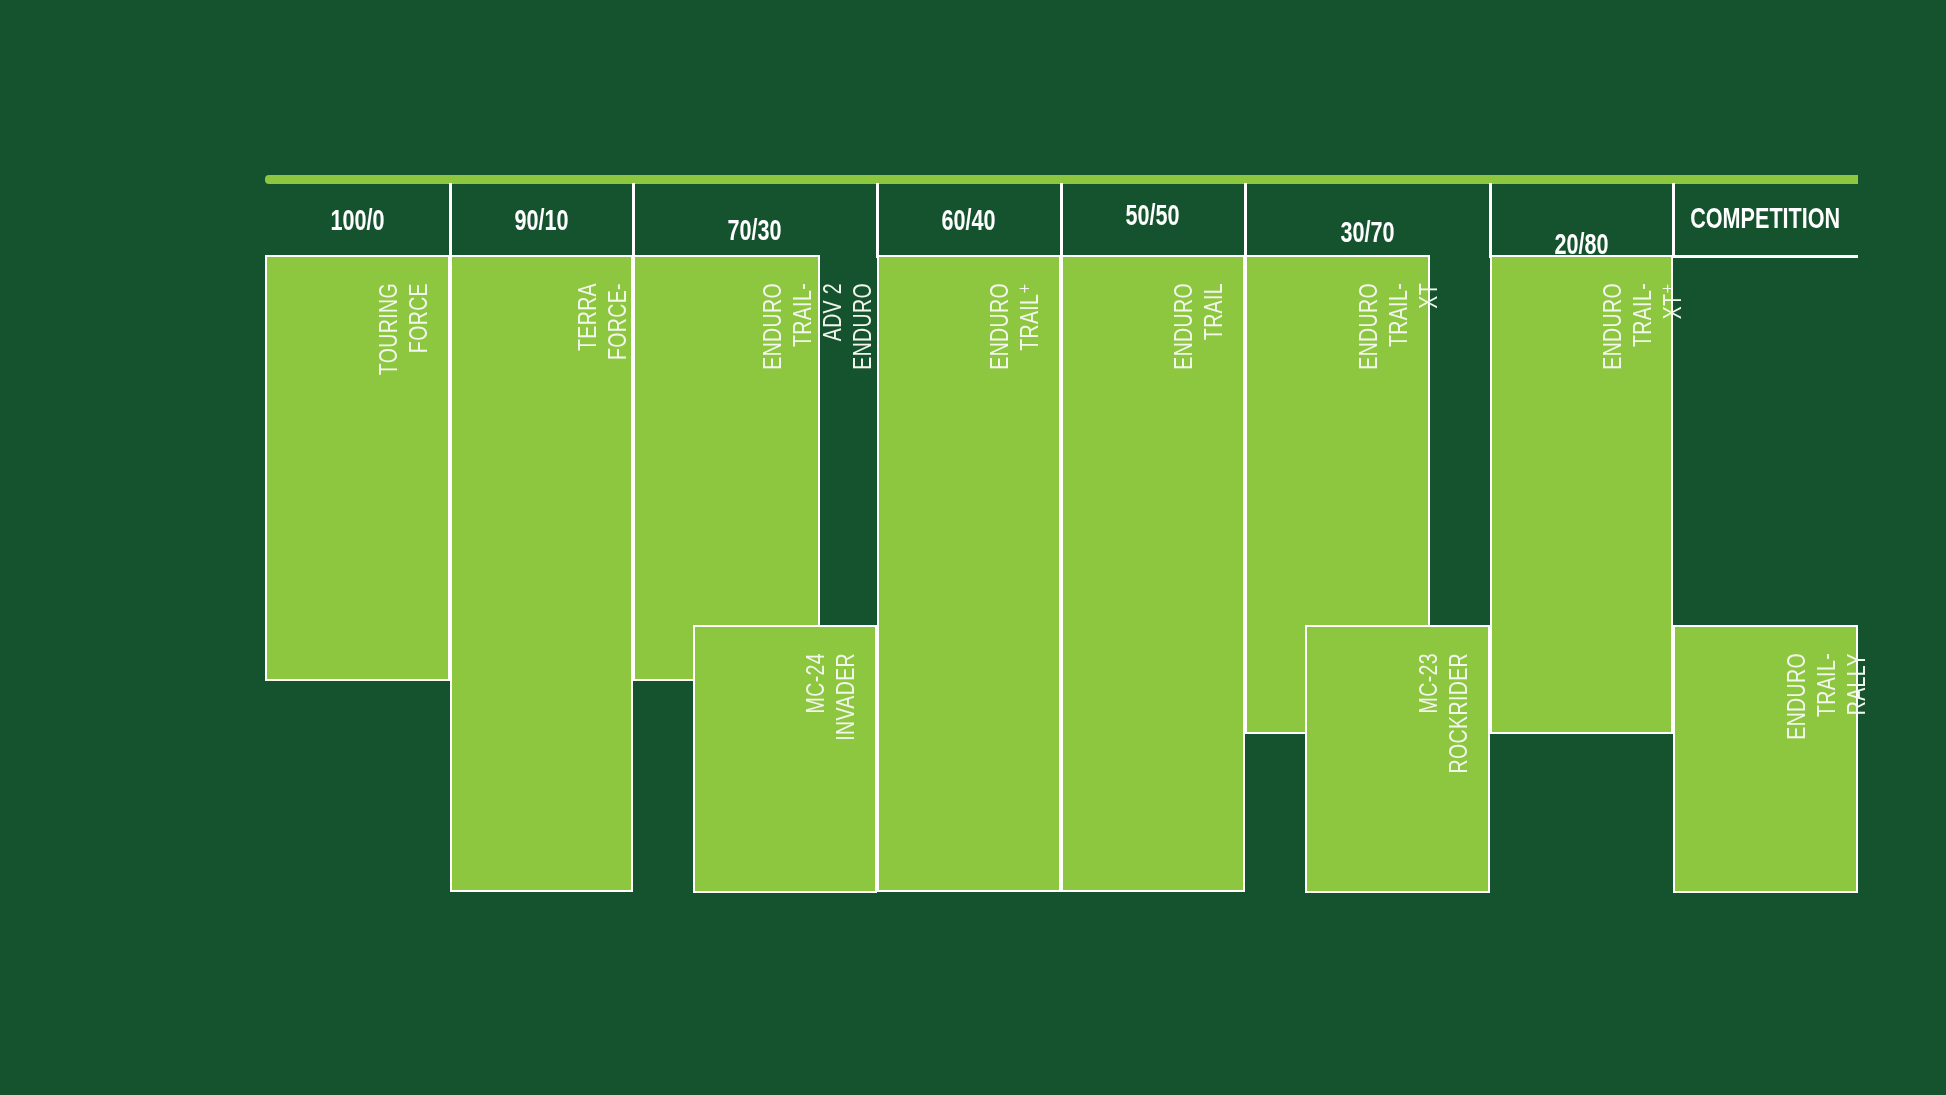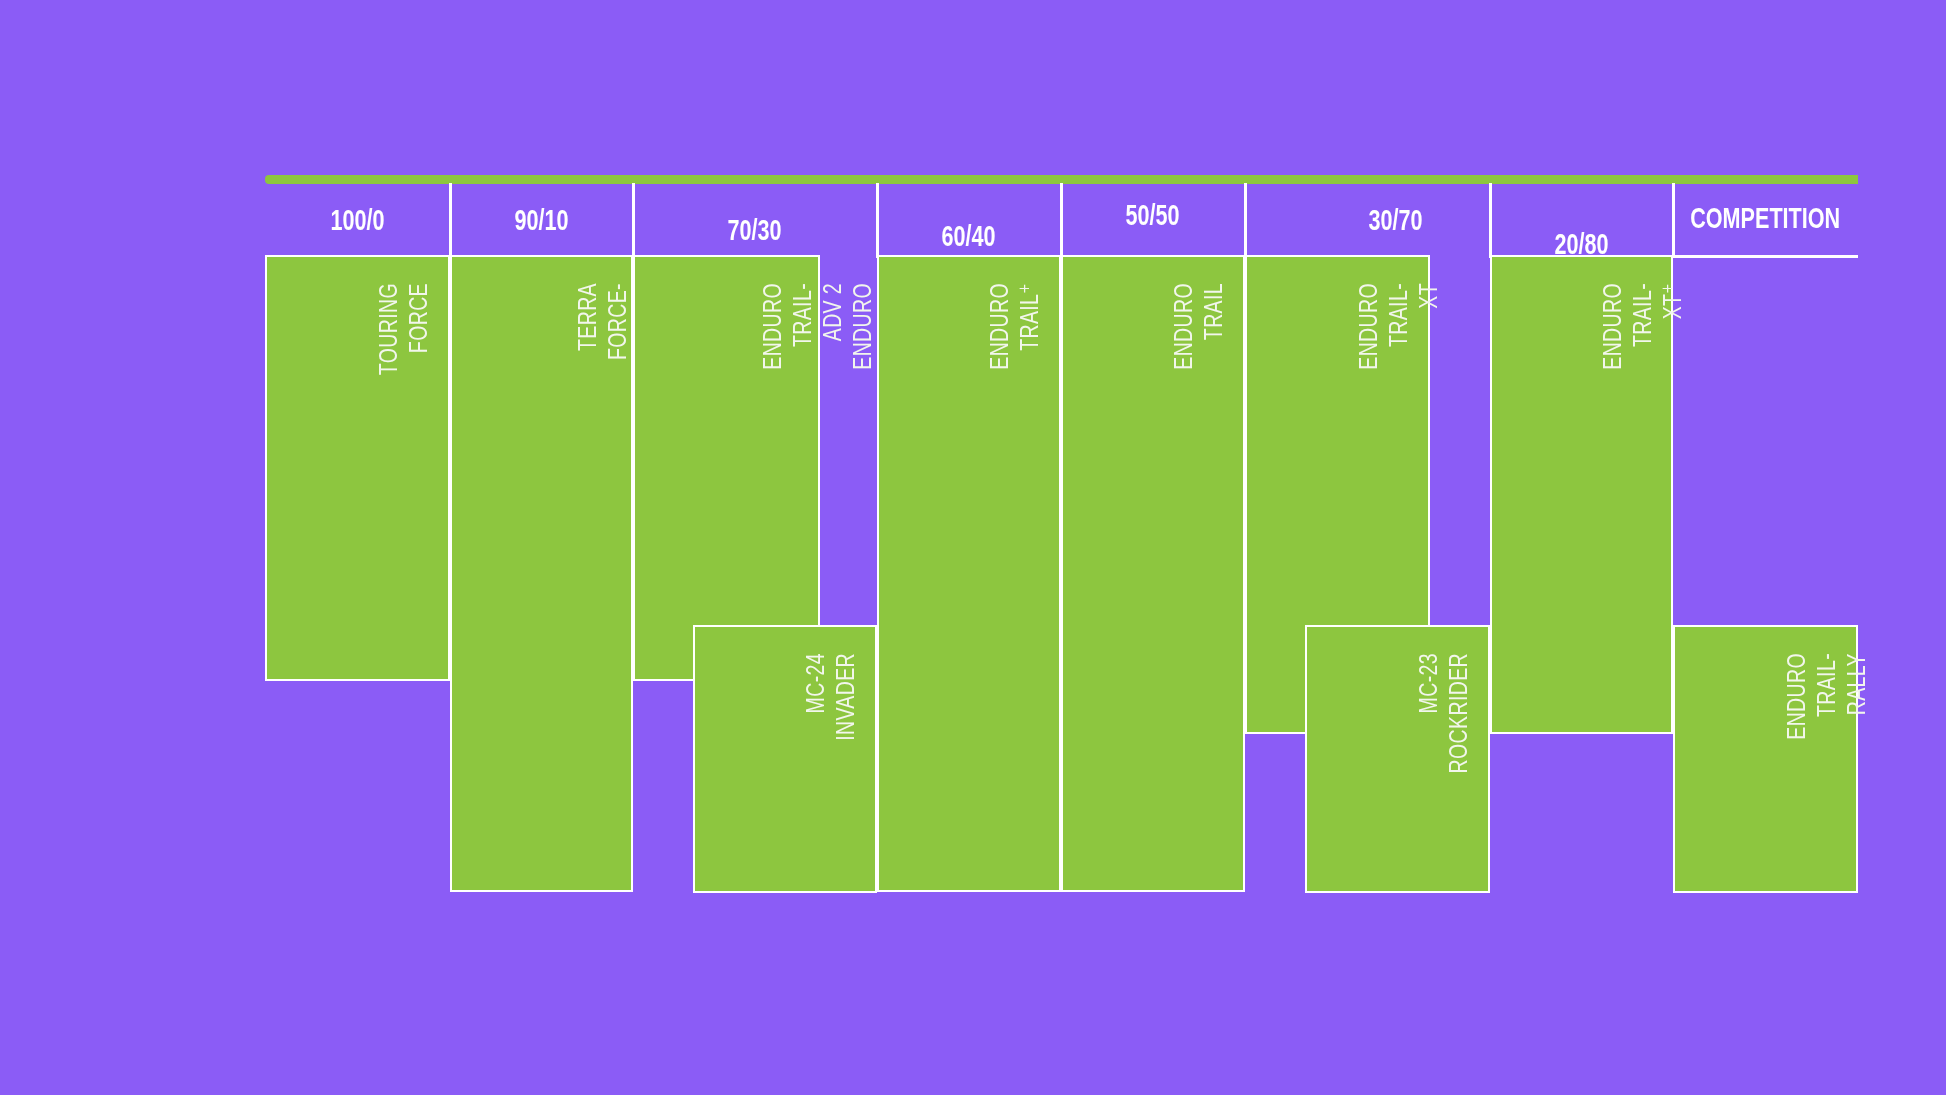--- a/index.html
+++ b/index.html
@@ -1,19 +1,19 @@
 <!DOCTYPE html>
 <html style="--green: #8dc63f; --border: #ffffff; --header-text: #ffffff; --label-text: #f2f6ec;"><head>
 <meta charset="utf-8">
 <style>
   html,body{margin:0;padding:0;background:#000;}
   .canvas{
     position:relative;
     width:1946px;height:1095px;
-    background:#8b5cf6;
+    background:#14532d;
     overflow:hidden;
     font-family:"Liberation Sans","DejaVu Sans",sans-serif;
   }
   .axis-bar{
     position:absolute;
     background:var(--green,#8dc63f);
     border-radius:4px 0 0 4px;
   }
   .hcell{
     position:absolute;
@@ -62,27 +62,27 @@
   <div id="chart-root">
       <div class="hcell" style="left: 265px; top: 184px; width: 185px; height: 71px;">
         <span class="hcell-text">100/0</span>
       </div>
       <div class="hcell" style="left: 450px; top: 184px; width: 183px; height: 71px; text-align: right;">
         <span class="hcell-text">90/10</span>
       </div>
       <div class="hcell" style="left: 633px; top: 184px; width: 244px; height: 91px;">
         <span class="hcell-text">70/30</span>
       </div>
-      <div class="hcell" style="left: 877px; top: 184px; width: 184px; height: 71px; margin-top: 16px;">
+      <div class="hcell" style="left: 877px; top: 184px; width: 184px; height: 71px;">
         <span class="hcell-text">60/40</span>
       </div>
       <div class="hcell" style="left: 1061px; top: 184px; width: 184px; height: 61px;">
         <span class="hcell-text">50/50</span>
       </div>
-      <div class="hcell" style="left: 1245px; top: 184px; width: 245px; height: 71px; margin-left: 28px;">
+      <div class="hcell" style="left: 1245px; top: 196px; width: 245px; height: 71px;">
         <span class="hcell-text">30/70</span>
       </div>
       <div class="hcell" style="left: 1490px; top: 184px; width: 183px; height: 71px; margin-top: 24px;">
         <span class="hcell-text">20/80</span>
       </div>
       <div class="hcell" style="left: 1673px; top: 184px; width: 185px; height: 67px;">
         <span class="hcell-text">COMPETITION</span>
       </div>
       <div class="sep" style="left: 449px; top: 183px; width: 3px; height: 75px;"></div>
       <div class="sep" style="left: 632px; top: 183px; width: 3px; height: 75px;"></div>

